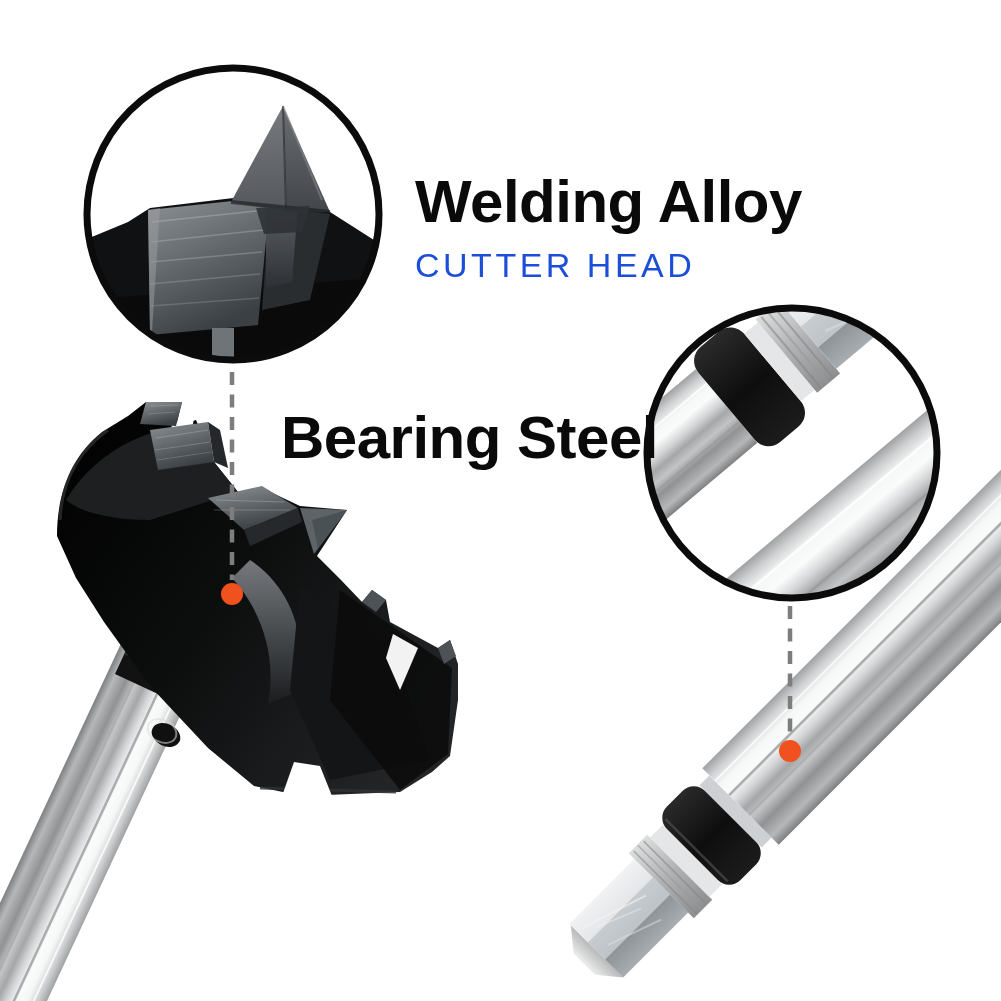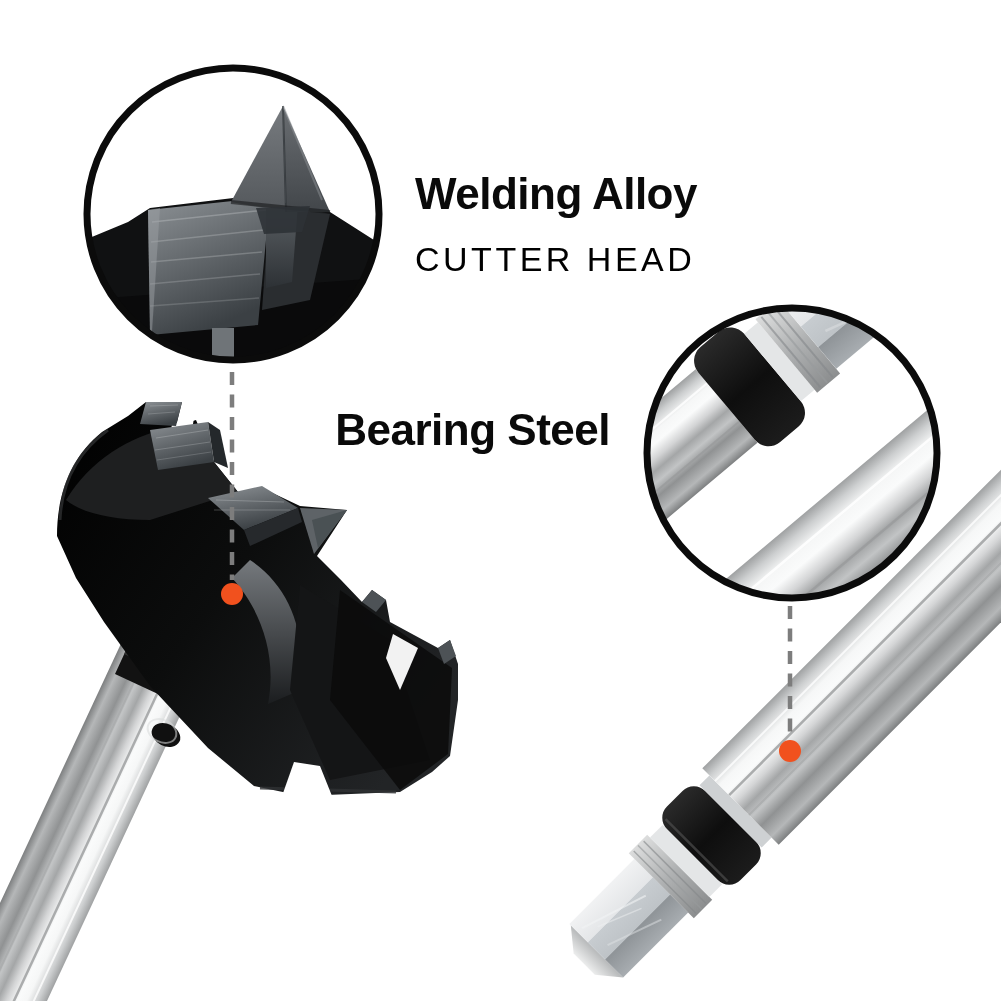--- a/index.html
+++ b/index.html
@@ -6,29 +6,29 @@
   .stage{
     position:relative;
     width:1001px;height:1001px;
     background:#ffffff;
     overflow:hidden;
     font-family:"Liberation Sans","DejaVu Sans",sans-serif;
   }
   .stage svg{position:absolute;left:0;top:0;}
   .callout{position:absolute;color:#0a0a0a;}
   .callout .title{
-    font-size:44px;font-weight:bold;letter-spacing:-0.5px;
+    font-size:60px;font-weight:bold;letter-spacing:-0.5px;
     line-height:1.0;white-space:nowrap;
   }
   .callout .subtitle{
     font-size:34px;font-weight:normal;letter-spacing:3.5px;
-    line-height:1.0;margin-top:26px;white-space:nowrap;color:#000000;
+    line-height:1.0;margin-top:16px;white-space:nowrap;color:#1d4ed8;
   }
   #callout-cutter-head{left:415px;top:172px;text-align:left;}
-  #callout-drilling-bit{left:260px;top:408px;width:350px;text-align:right;}
+  #callout-drilling-bit{left:281px;top:408px;width:350px;text-align:right;}
 </style>
 </head>
 <body>
 
 <div class="stage">
 
   <svg width="1001" height="1001" viewBox="0 0 1001 1001">
     <defs>
       <linearGradient id="gMetal" x1="0" y1="0" x2="0" y2="1">
         <stop offset="0" stop-color="#9fa1a2"></stop>

